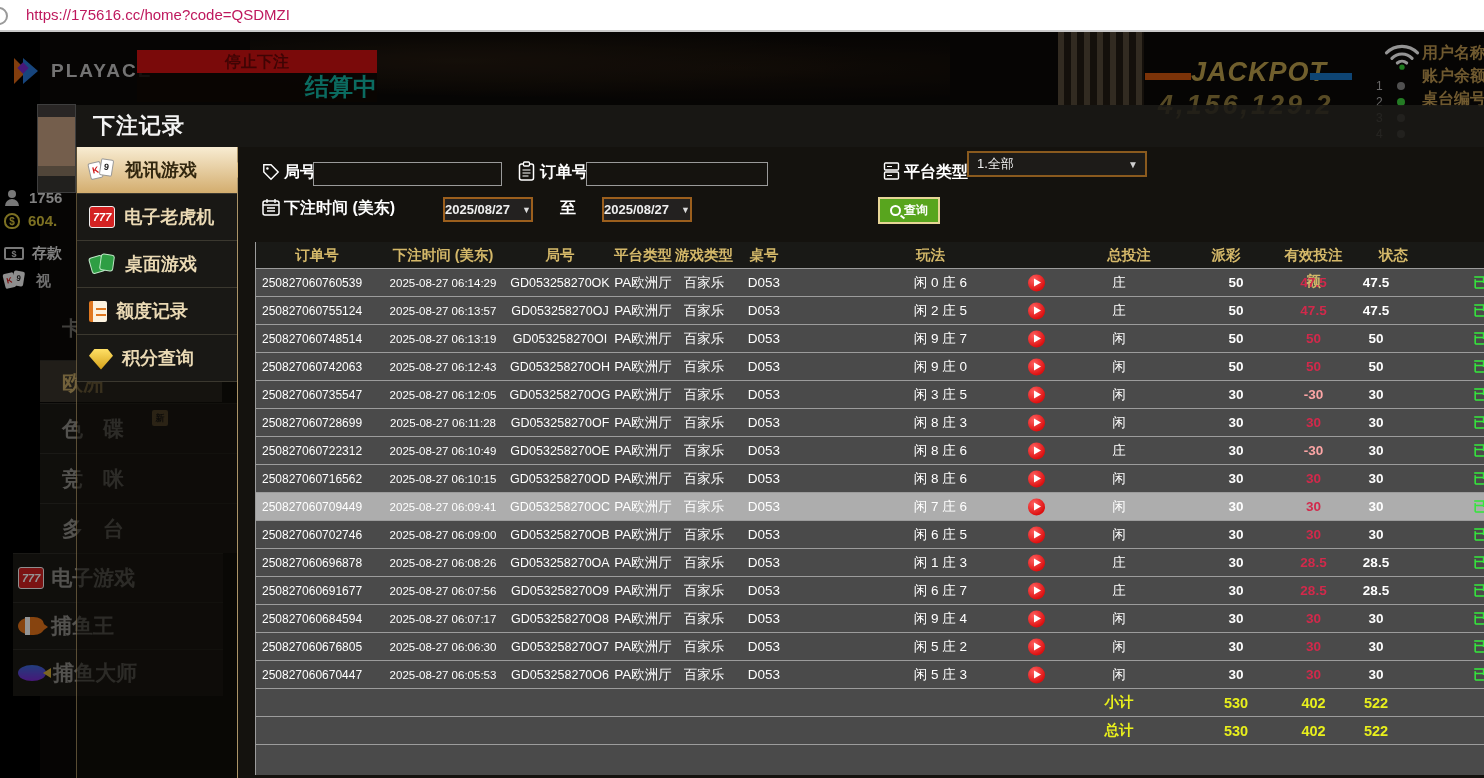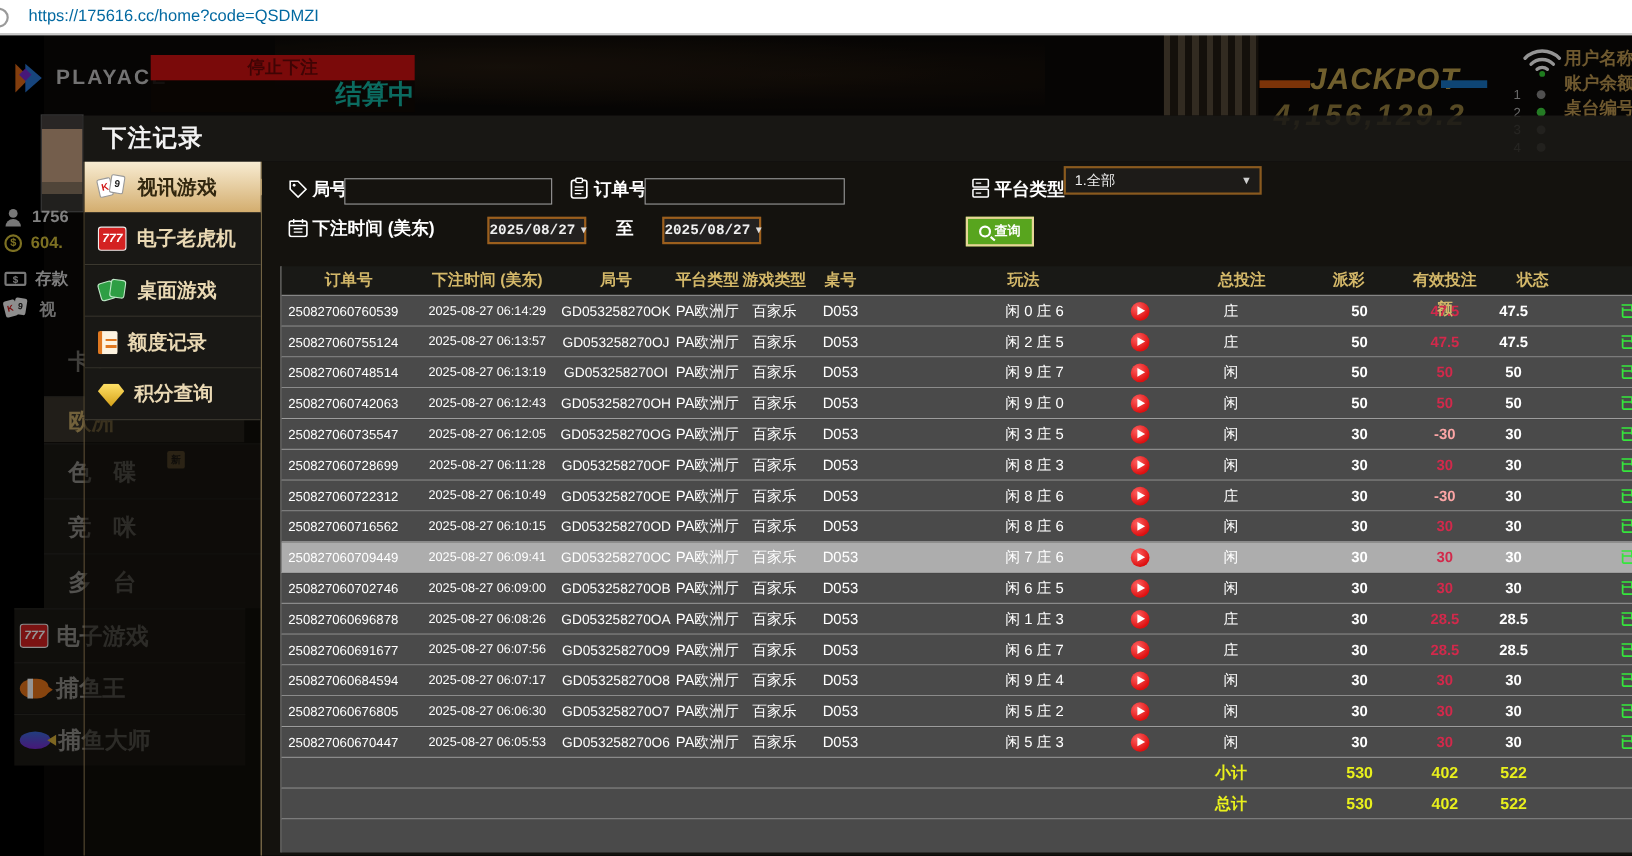--- a/index.html
+++ b/index.html
@@ -5,21 +5,21 @@
   * { margin:0; padding:0; box-sizing:border-box; }
   html,body { width:1484px; height:778px; overflow:hidden; background:#000;
     font-family:"Liberation Sans","DejaVu Sans",sans-serif; }
   body { position:relative; }
 
   
   .urlbar { position:absolute; left:0; top:0; width:1484px; height:32px; background:#fff;
     border-bottom:2px solid #c9c9c9; z-index:10; }
   .url-circle { position:absolute; left:-10px; top:7px; width:18px; height:18px;
     border:2px solid #9a9a9a; border-radius:50%; }
-  .url-text { position:absolute; left:26px; top:6px; font-size:15px; color:#0369a1; }
+  .url-text { position:absolute; left:26px; top:6px; font-size:15px; color:#be185d; }
 
   
   .bg { position:absolute; left:0; top:32px; width:1484px; height:746px; background:#0b0907; z-index:1; }
   .bg .strip { position:absolute; left:0; top:0; width:40px; height:746px; background:#000; }
   .wood { position:absolute; left:1058px; top:0; width:86px; height:73px; opacity:.75;
     background:repeating-linear-gradient(90deg,#70604a 0 6px,#2c2318 6px 13px); }
   .barblob { position:absolute; left:250px; top:0; width:700px; height:72px;
     background:radial-gradient(ellipse at 30% 40%, #241a10 0%, transparent 60%),
                radial-gradient(ellipse at 70% 50%, #1c130c 0%, transparent 70%); }
 
@@ -128,21 +128,21 @@
 
   
   .f-label { position:absolute; color:#fff; font-weight:bold; font-size:16px; white-space:nowrap; }
   .f-icon  { position:absolute; }
   .f-input { position:absolute; height:24px; background:#15130f; border:1px solid #9a9a9a; color:#eee;
     font-size:13px; padding:0 6px; }
   .f-select { position:absolute; height:26px; background:#1d1b18; border:2px solid #8a5a1e; color:#eee;
     font-size:13px; display:flex; align-items:center; padding-left:8px; cursor:pointer; }
   .f-select .arr { position:absolute; right:7px; color:#cfcfcf; font-size:10px; }
   .f-date { position:absolute; height:25px; background:#232120; border:2px solid #9c5f1d; color:#efefef;
-    font-size:13px; font-weight:bold; display:flex; align-items:center; justify-content:flex-start; gap:5px; cursor:pointer;font-family:Liberation Mono, monospace; }
+    font-size:13px; font-weight:bold; display:flex; align-items:center; justify-content:space-between; gap:5px; cursor:pointer; }
   .f-date .arr { font-size:9px; color:#dcdcdc; }
   .btn-search { position:absolute; left:640px; top:50px; width:62px; height:27px; background:#58a51e;
     border:2px solid #e7d596; color:#fff; font-weight:bold; font-size:12px; display:flex; align-items:center;
     justify-content:center; gap:3px; cursor:pointer; }
   .mag { width:11px; height:11px; border:2px solid #fff; border-radius:50%; position:relative; flex:none; }
   .mag::after { content:""; position:absolute; left:8px; top:9px; width:5px; height:2px; background:#fff; transform:rotate(40deg); }
 
   
   .bet-table { position:absolute; left:17px; top:95px; width:1290px; border-left:1px solid #9c9c9c; }
   .bt-row, .bt-head { display:grid; grid-template-columns:122px 130px 104px 62px 60px 60px 273px 104px 110px 65px 95px 105px;

